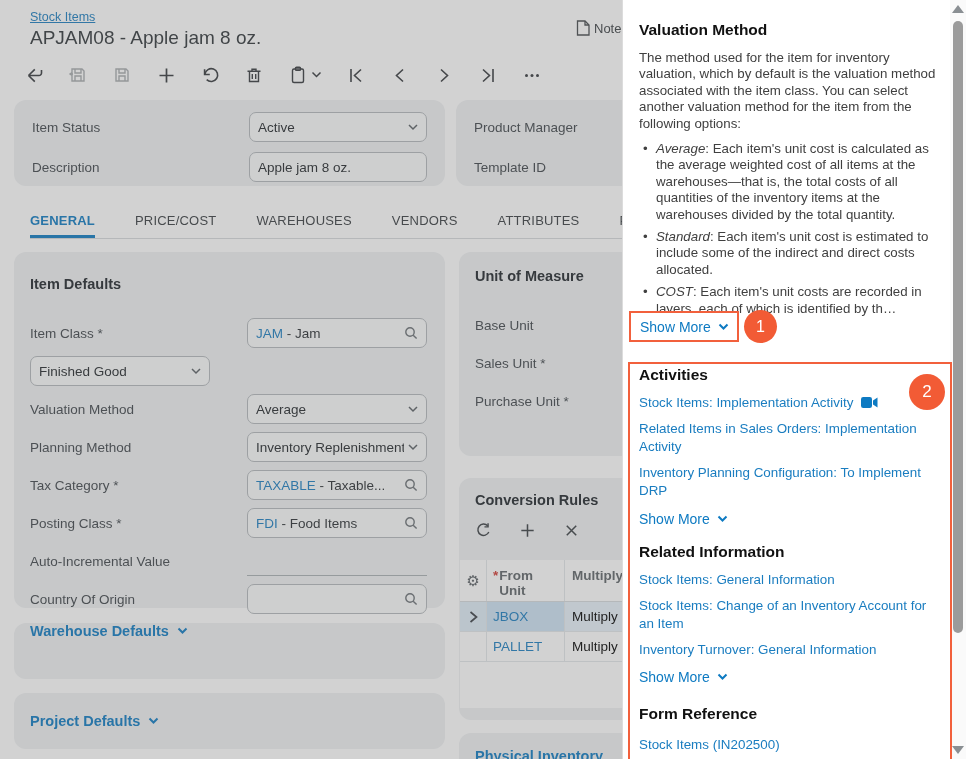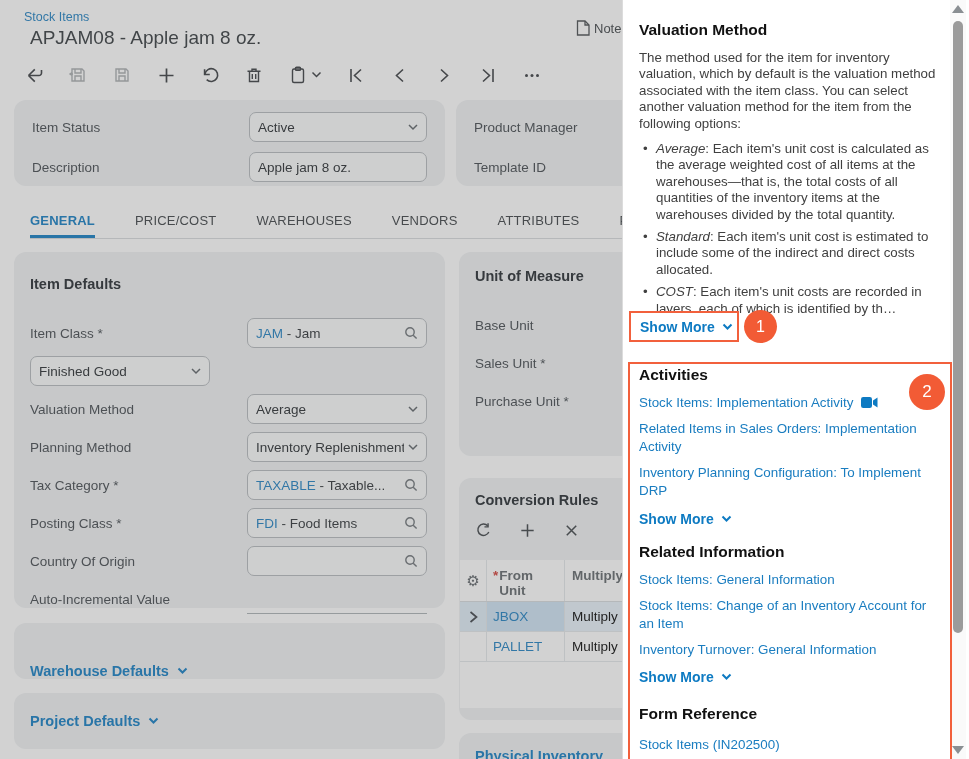--- a/index.html
+++ b/index.html
@@ -3,21 +3,21 @@
 <meta charset="utf-8">
 <style>
   * { box-sizing: border-box; margin: 0; padding: 0; }
   body { font-family: "Liberation Sans", sans-serif; background:#888; }
   .screen { position: relative; width: 969px; height: 759px; background:#fff; overflow: hidden; }
 
   
   .main { position:absolute; left:0; top:0; width:622px; height:759px; background:#fff; overflow:hidden; }
   .dim  { position:absolute; inset:0; background:rgba(107,107,107,0.30); z-index:40; pointer-events:none; }
 
-  .crumb { position:absolute; left:24px; top:10px; font-size:12.5px; color:#1a7dc0; cursor:pointer; }
+  .crumb { position:absolute; left:30px; top:10px; font-size:12.5px; color:#1a7dc0; cursor:pointer;text-decoration:underline; }
   .title { position:absolute; left:30px; top:27px; font-size:19px; color:#30363a; font-weight:400; }
   .notes { position:absolute; left:576px; top:20px; width:60px; display:flex; align-items:center; gap:4px;
            font-size:13px; color:#3a3f43; white-space:nowrap; }
 
   .toolbar { position:absolute; left:21px; top:62px; display:flex; align-items:center; gap:18px; }
   .tbtn { width:26px; height:26px; display:flex; align-items:center; justify-content:center; border-radius:4px; cursor:pointer; }
   .tbtn.wide { width:40px; }
   .tbtn svg { display:block; }
 
   .panel { position:absolute; background:#eff1f3; border-radius:12px; }
@@ -63,21 +63,21 @@
           border-left:1px solid #dcdcdc; overflow:hidden; z-index:60; }
   .help h2 { font-size:15.5px; font-weight:bold; color:#111; line-height:20px; }
   .hbody { position:absolute; left:16px; top:14px; width:300px; }
   .hbody h2 { margin:6px 0 10px; }
   .hbody p { font-size:13.3px; line-height:16.4px; color:#404040; margin-bottom:9px; }
   .hbody ul { list-style:none; }
   .hbody li { position:relative; padding-left:17px; font-size:13.3px; line-height:16.4px; color:#404040; margin-bottom:6px; }
   .hbody li::before { content:"•"; position:absolute; left:4px; color:#404040; }
   .hbody li .lead { font-style:italic; }
 
-  .showmore { color:#0d7ac2; font-size:14px; font-weight:bold; display:inline-flex; align-items:center; gap:7px; cursor:pointer; }
+  .showmore { color:#0d7ac2; font-size:14px; font-weight:normal; display:inline-flex; align-items:center; gap:7px; cursor:pointer; }
 
   .sm1wrap { position:absolute; left:6px; top:311px; width:110px; height:31px; border:2px solid #f2603c;
              display:flex; align-items:center; padding-left:9px; background:#fff; }
   .badge { position:absolute; border-radius:50%; background:#f25b35; color:#fff; font-size:16px;
            display:flex; align-items:center; justify-content:center; z-index:70; }
   .badge1 { left:121px; top:310px; width:33px; height:33px; }
   .badge2 { left:286px; top:374px; width:36px; height:36px; font-size:17px; }
   .box2 { position:absolute; left:5px; top:362px; width:324px; height:405px; border:2px solid #f2603c; pointer-events:none; z-index:65; }
 
   .hsec { position:absolute; left:16px; width:300px; }
@@ -279,37 +279,37 @@
           <span class="code">FDI</span>
             <span class="rest"> - Food Items</span>
           <svg class="mag" width="14" height="14" viewBox="0 0 14 14">
               <circle cx="6" cy="6" r="4.2" fill="none" stroke="#6a7075" stroke-width="1.4"></circle>
               <line x1="9.2" y1="9.2" x2="12.6" y2="12.6" stroke="#6a7075" stroke-width="1.4"></line>
             </svg>
         </div>
       </div>
 
       <div class="frow">
+        <label class="flabel">Auto-Incremental Value</label>
+        <div class="fctl underline"></div>
+      </div>
+
+      <div class="frow">
         <label class="flabel">Country Of Origin</label>
         <div class="fctl">
           <span class="val"></span>
           <svg class="mag" width="14" height="14" viewBox="0 0 14 14">
               <circle cx="6" cy="6" r="4.2" fill="none" stroke="#6a7075" stroke-width="1.4"></circle>
               <line x1="9.2" y1="9.2" x2="12.6" y2="12.6" stroke="#6a7075" stroke-width="1.4"></line>
             </svg>
         </div>
       </div>
-
-      <div class="frow">
-        <label class="flabel">Auto-Incremental Value</label>
-        <div class="fctl underline"></div>
-      </div>
-    </div>
-
-    <div class="panel" style="left:14px; top:623px; width:431px; height:56px; padding:0 16px; display:flex; align-items:flex-end;">
+    </div>
+
+    <div class="panel" style="left:14px; top:623px; width:431px; height:56px; padding:0 16px; display:flex; align-items:flex-start;">
       <div class="collapse-h">
         <span>Warehouse Defaults</span>
         <svg width="11" height="8" viewBox="0 0 11 8">
             <polyline points="1.5,1.5 5.5,5.5 9.5,1.5" fill="none" stroke="#0d7ac2" stroke-width="2"></polyline>
           </svg>
       </div>
     </div>
 
     <div class="panel" style="left:14px; top:693px; width:431px; height:56px; padding:0 16px; display:flex; align-items:center;">
       <div class="collapse-h">

